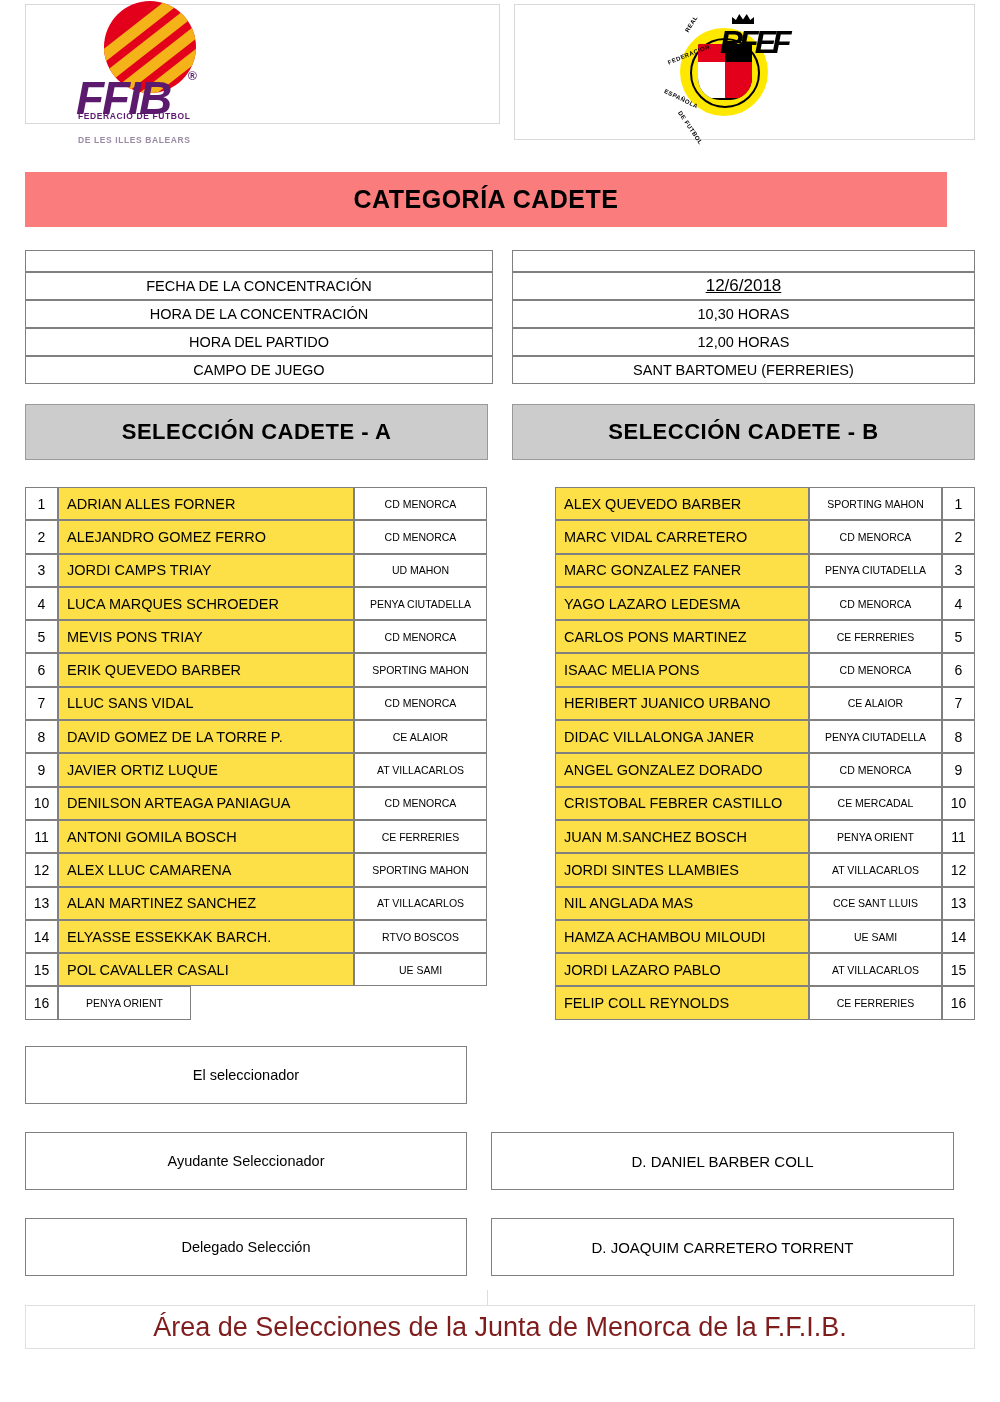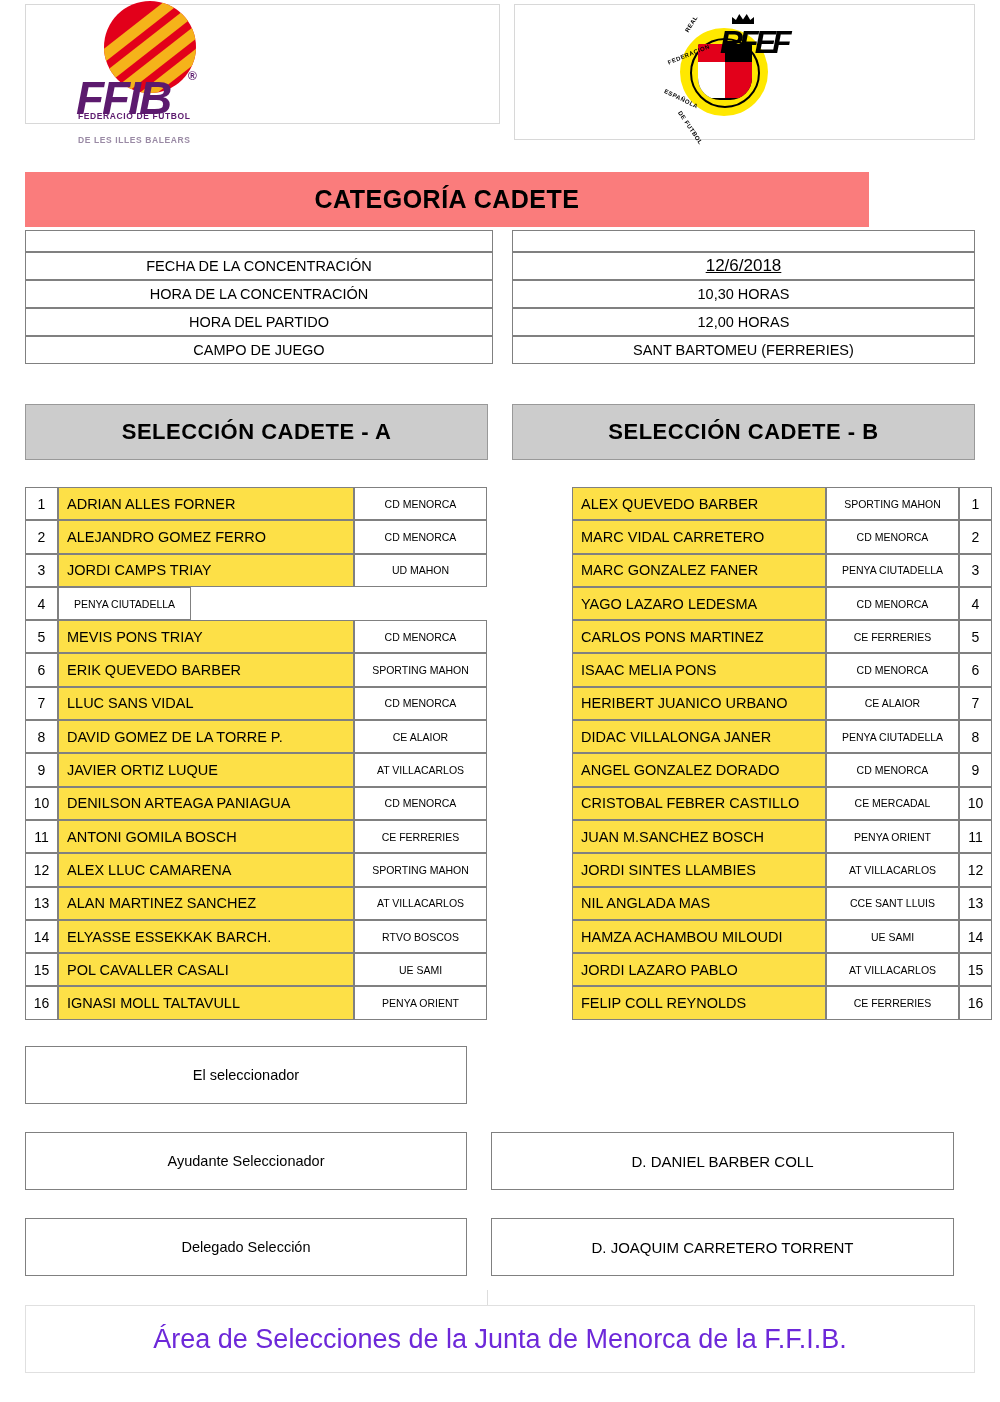--- a/index.html
+++ b/index.html
@@ -19,20 +19,21 @@
 
   
   .cell {
     border: 1px solid #808080;
     background: #ffffff;
     display: flex;
     align-items: center;
     justify-content: center;
     text-align: center;
     color: #000000;
+    margin-top: 20px;
   }
 
   
   .logo-band {
     position: absolute;
     left: 25px; top: 4px;
     width: 950px; height: 136px;
     display: flex;
   }
   .logo-box-left {
@@ -137,21 +138,21 @@
   }
   .rfef-arc .t1 { left: 20px; top: 0px;  transform: rotate(-58deg); }
   .rfef-arc .t2 { left: 3px;  top: 30px; transform: rotate(-22deg); }
   .rfef-arc .t3 { left: 2px;  top: 58px; transform: rotate(26deg); }
   .rfef-arc .t4 { left: 18px; top: 80px; transform: rotate(56deg); }
 
   
   .title-bar {
     position: absolute;
     left: 25px; top: 172px;
-    width: 844px; height: 55px;
+    width: 922px; height: 55px;
     background: #fa7c7c;
     display: flex; align-items: center; justify-content: center;
     font-size: 25px; font-weight: bold; color: #000000;
     letter-spacing: 0.5px;
   }
 
   
   .info { position: absolute; left: 25px; top: 230px; width: 950px; }
   .info-row { display: flex; height: 28px; }
   .info-row.blank { height: 22px; }
@@ -169,21 +170,21 @@
     font-size: 22px; font-weight: bold; color: #000000;
     letter-spacing: 0.5px;
   }
   .sel-head.left  { width: 463px; }
   .sel-head-gap   { width: 24px; }
   .sel-head.right { width: 463px; }
 
   
   .roster { position: absolute; top: 487px; }
   .roster.left  { left: 25px;  width: 462px; }
-  .roster.right { left: 528px; width: 464px; padding-left: 44px; }
+  .roster.right { left: 511px; width: 464px; padding-left: 44px; }
   .prow { display: flex; height: 33.3px; }
   .pnum {
     width: 33px;
     border: 1px solid #808080;
     display: flex; align-items: center; justify-content: center;
     font-size: 14px; color: #000000; background: #ffffff;
   }
   .pname {
     flex: 1;
     border: 1px solid #808080;
@@ -211,24 +212,24 @@
   .staff-gap { width: 24px; }
   .staff-value {
     width: 463px; border: 1px solid #808080;
     display: flex; align-items: center; justify-content: center;
     font-size: 15px; color: #000000;
   }
 
   
   .footer {
     position: absolute; left: 25px; top: 1305px;
-    width: 950px; height: 68px;
+    width: 950px; height: 44px;
     border: 1px solid #e0e0e0;
     display: flex; align-items: center; justify-content: center;
-    font-size: 27px; color: #6d28d9;
+    font-size: 27px; color: #7f1d1d;
   }
   .sep-top {
     position: absolute; left: 487px; top: 1290px;
     width: 1px; height: 16px; background: #dddddd;
   }
 </style>
 </head>
 <body>
 
 <div class="page">
@@ -320,20 +321,21 @@
         <div class="pname">ALEJANDRO GOMEZ FERRO</div>
         <div class="pclub">CD MENORCA</div>
       </div>
       <div class="prow">
         <div class="pnum">3</div>
         <div class="pname">JORDI CAMPS TRIAY</div>
         <div class="pclub">UD MAHON</div>
       </div>
       <div class="prow">
         <div class="pnum">4</div>
+        <div class="pname">LUCA MARQUES SCHROEDER</div>
         <div class="pclub">PENYA CIUTADELLA</div>
       </div>
       <div class="prow">
         <div class="pnum">5</div>
         <div class="pname">MEVIS PONS TRIAY</div>
         <div class="pclub">CD MENORCA</div>
       </div>
       <div class="prow">
         <div class="pnum">6</div>
         <div class="pname">ERIK QUEVEDO BARBER</div>
@@ -379,21 +381,20 @@
         <div class="pname">ELYASSE ESSEKKAK BARCH.</div>
         <div class="pclub">RTVO BOSCOS</div>
       </div>
       <div class="prow">
         <div class="pnum">15</div>
         <div class="pname">POL CAVALLER CASALI</div>
         <div class="pclub">UE SAMI</div>
       </div>
       <div class="prow">
         <div class="pnum">16</div>
-        <div class="pname">IGNASI MOLL TALTAVULL</div>
         <div class="pclub">PENYA ORIENT</div>
       </div>
     </div>
   <div class="roster right">
       <div class="prow">
         <div class="pname">ALEX QUEVEDO BARBER</div>
         <div class="pclub">SPORTING MAHON</div>
         <div class="pnum">1</div>
       </div>
       <div class="prow">

